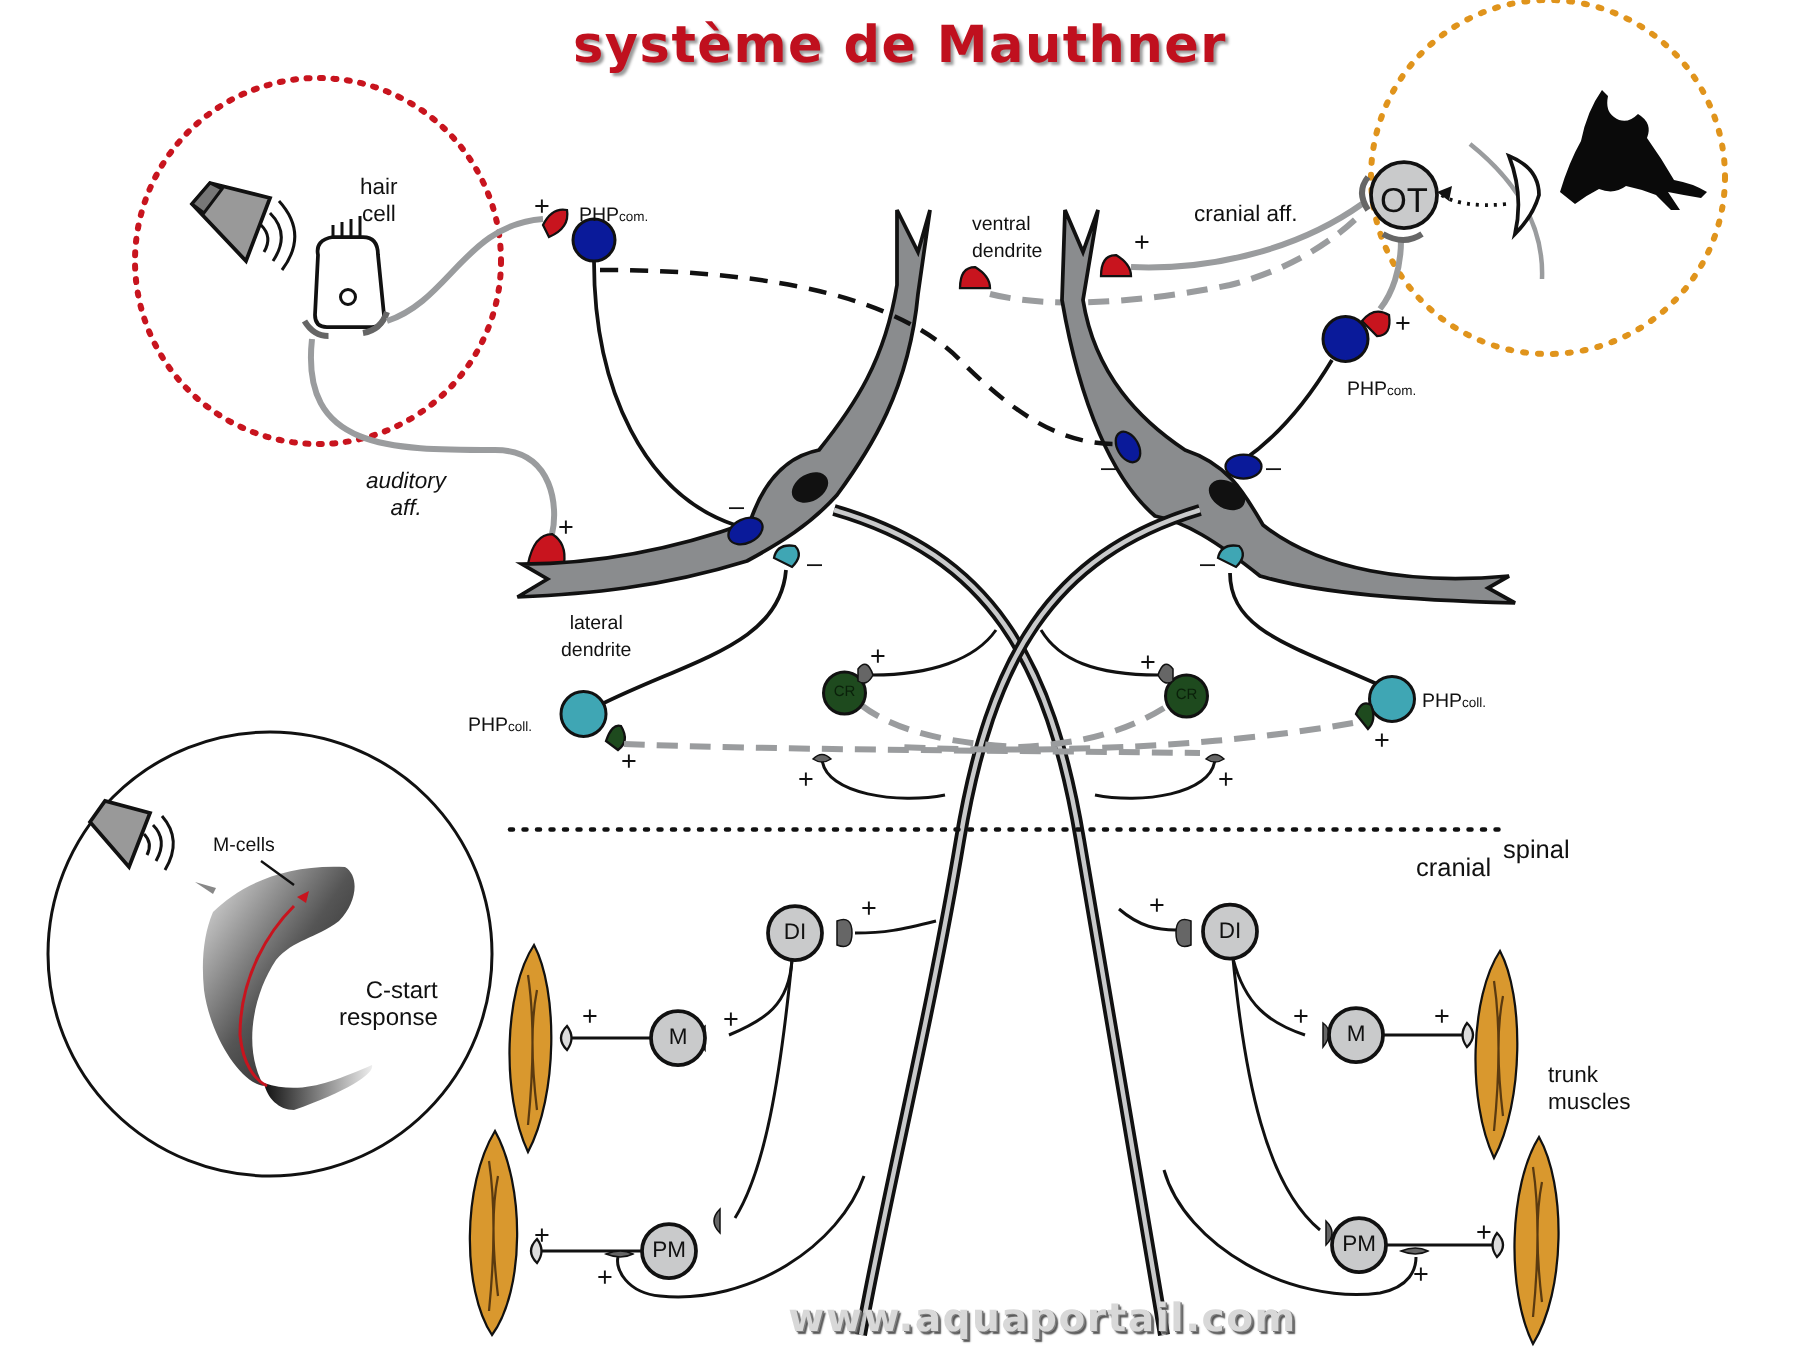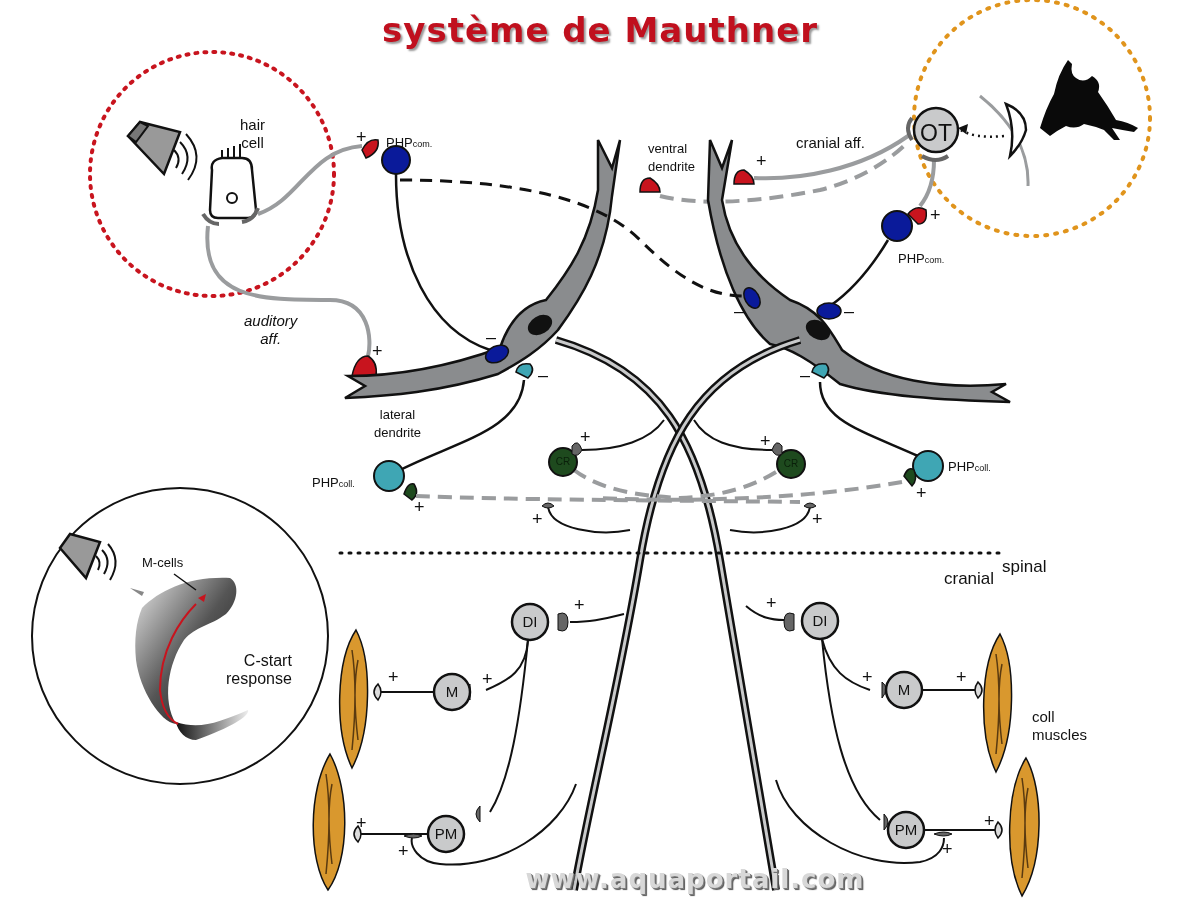--- a/index.html
+++ b/index.html
@@ -210,21 +210,21 @@
 <div class="lbl small" style="left:386px;top:134px;"><span>PHP</span><span class="sub">com.</span></div>
 <div class="lbl small" style="left:898px;top:250px;"><span>PHP</span><span class="sub">com.</span></div>
 <div class="lbl small" style="left:312px;top:474px;"><span>PHP</span><span class="sub">coll.</span></div>
 <div class="lbl small" style="left:948px;top:458px;"><span>PHP</span><span class="sub">coll.</span></div>
 
 <div class="lbl" style="left:944px;top:530px;font-size:17px;margin-top:40px;">cranial</div>
 <div class="lbl" style="left:1002px;top:558px;font-size:17px;">spinal</div>
 <div class="lbl small" style="left:142px;top:554px;text-align:center;">M-cells</div>
 <div class="lbl" style="left:226px;top:652px;text-align:right;font-size:16px;">C-start
 response</div>
-<div class="lbl" style="left:1032px;top:708px;">coll
+<div class="lbl" style="left:1032px;top:708px;">trunk
 muscles</div>
 
 
 <div class="node-lbl" style="left:916px;top:120px;font-size:23px;">OT</div>
 <div class="node-lbl" style="left:543px;top:456px;font-size:10px;color:#0a200a;">CR</div>
 <div class="node-lbl" style="left:771px;top:458px;font-size:10px;color:#0a200a;">CR</div>
 <div class="node-lbl" style="left:510px;top:613px;">DI</div>
 <div class="node-lbl" style="left:800px;top:612px;">DI</div>
 <div class="node-lbl" style="left:432px;top:683px;">M</div>
 <div class="node-lbl" style="left:884px;top:681px;">M</div>

